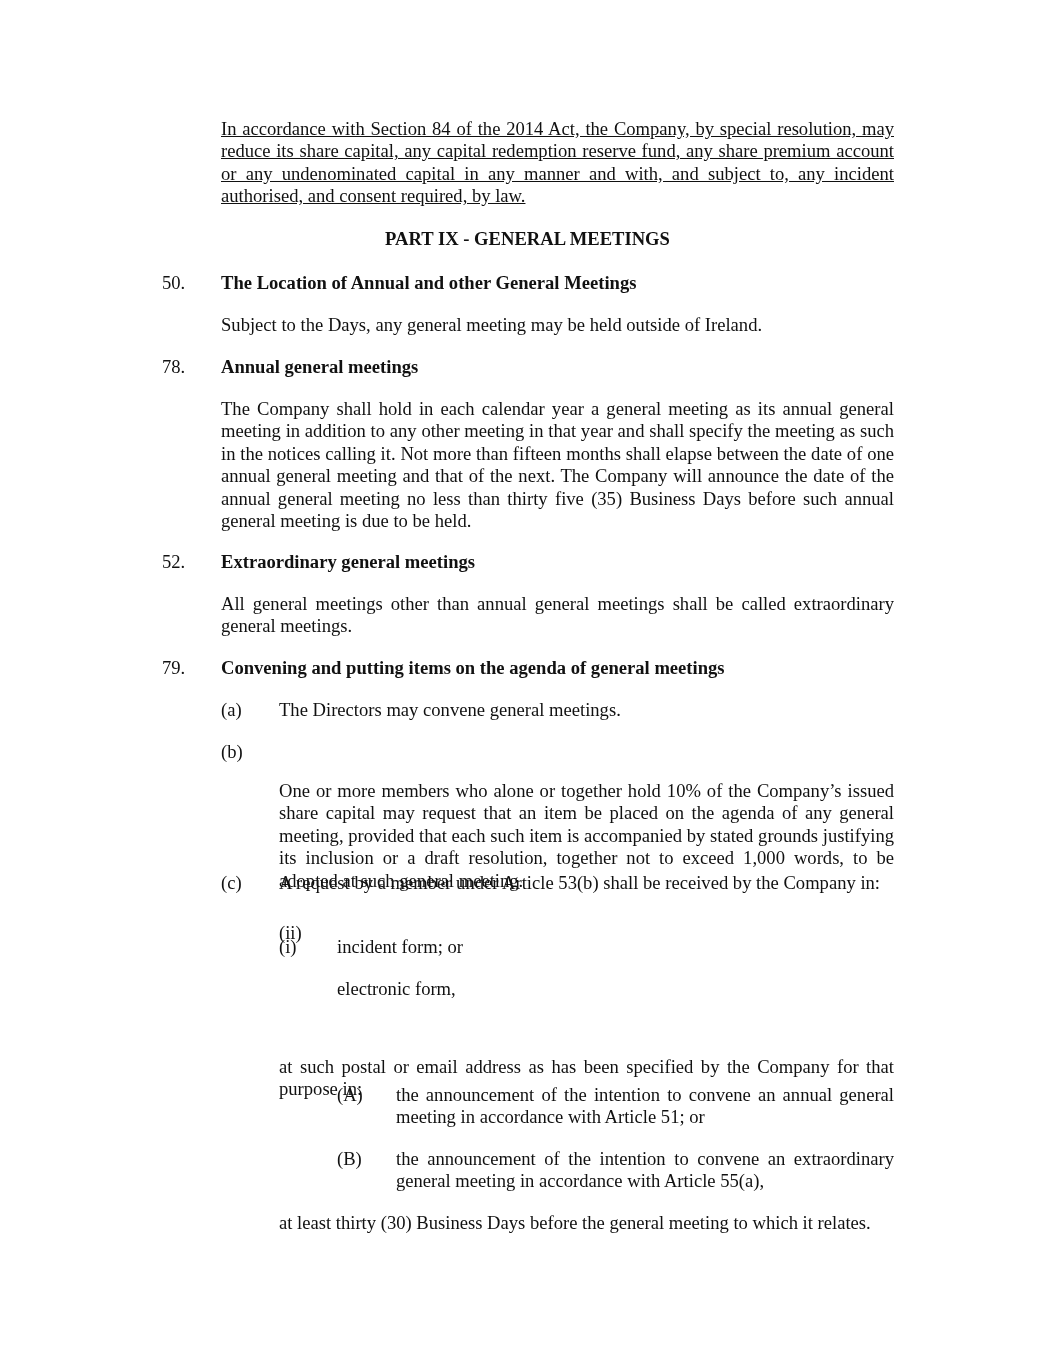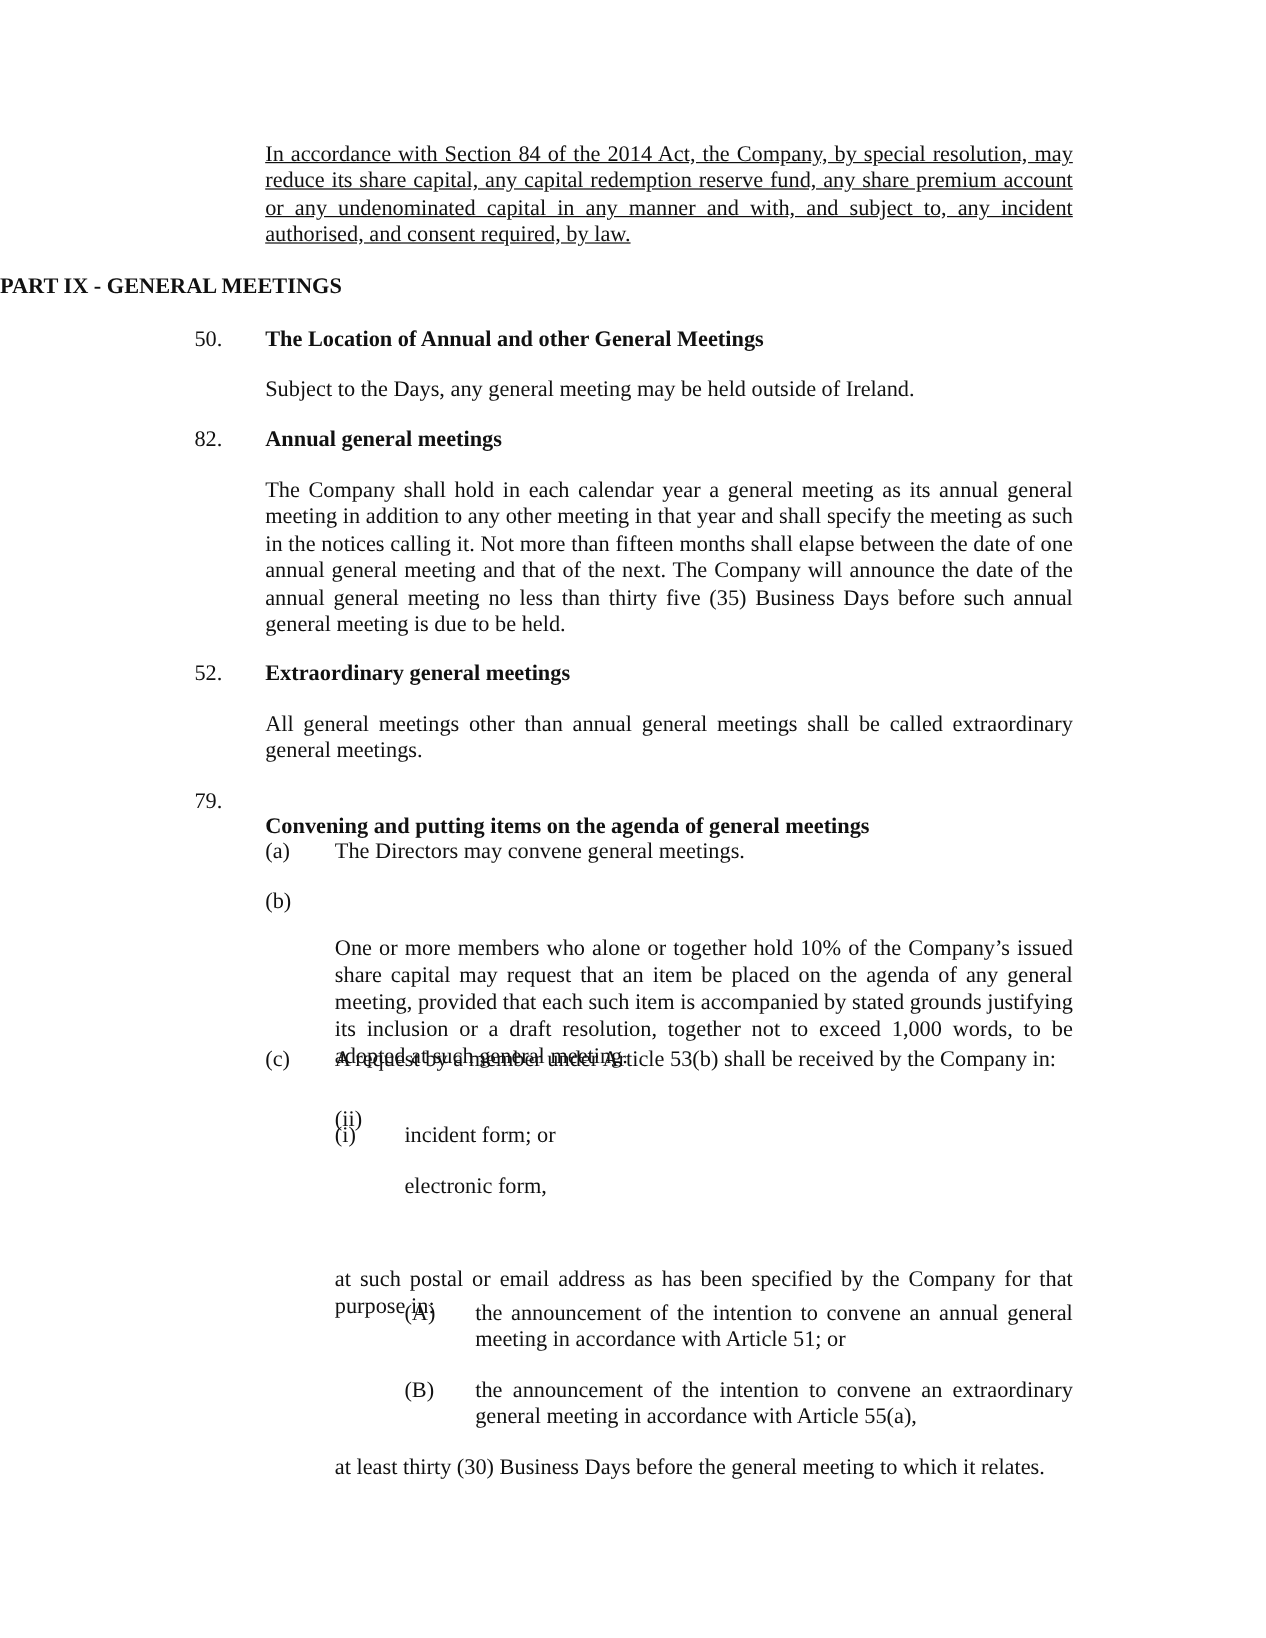--- a/index.html
+++ b/index.html
@@ -26,21 +26,21 @@
       position: absolute;
       font-weight: bold;
     }
     .num {
       position: absolute;
     }
     .center {
       position: absolute;
       left: 0;
       width: 1055px;
-      text-align: left;
+      text-align: center;
       font-weight: bold;
     }
     .label {
       position: absolute;
     }
     
     .c1 { left: 221px; width: 673px; }
     .c2 { left: 279px; width: 615px; }
     .c3 { left: 337px; width: 557px; }
     .c4 { left: 396px; width: 498px; }
@@ -55,34 +55,34 @@
 
 <div class="center" style="top:228px;">PART IX - GENERAL MEETINGS</div>
 
 <div>
   <div class="num n0" style="top:272px;">50.</div>
   <div class="heading n1" style="top:272px;">The Location of Annual and other General Meetings</div>
   <div class="block c1" style="top:314px;">Subject to the Days, any general meeting may be held outside of Ireland.</div>
 </div>
 
 <div>
-  <div class="num n0" style="top:356px;">82.</div>
+  <div class="num n0" style="top:356px;">78.</div>
   <div class="heading n1" style="top:356px;">Annual general meetings</div>
   <div class="block c1" style="top:398px;">The Company shall hold in each calendar year a general meeting as its annual general meeting in addition to any other meeting in that year and shall specify the meeting as such in the notices calling it.  Not more than fifteen months shall elapse between the date of one annual general meeting and that of the next.  The Company will announce the date of the annual general meeting no less than thirty five (35) Business Days before such annual general meeting is due to be held.</div>
 </div>
 
 <div>
   <div class="num n0" style="top:551px;">52.</div>
   <div class="heading n1" style="top:551px;">Extraordinary general meetings</div>
   <div class="block c1" style="top:593px;">All general meetings other than annual general meetings shall be called extraordinary general meetings.</div>
 </div>
 
 <div>
   <div class="num n0" style="top:657px;">79.</div>
-  <div class="heading n1" style="top:678px;">Convening and putting items on the agenda of general meetings</div>
+  <div class="heading n1" style="top:657px;">Convening and putting items on the agenda of general meetings</div>
 
   <div>
     <div class="label n1" style="top:699px;">(a)</div>
     <div class="block c2" style="top:699px;">The Directors may convene general meetings.</div>
   </div>
 
   <div>
     <div class="label n1" style="top:741px;">(b)</div>
     <div class="block c2" style="top:780px;">One or more members who alone or together hold 10% of the Company’s issued share capital may request that an item be placed on the agenda of any general meeting, provided that each such item is accompanied by stated grounds justifying its inclusion or a draft resolution, together not to exceed 1,000 words, to be adopted at such general meeting.</div>
   </div>

